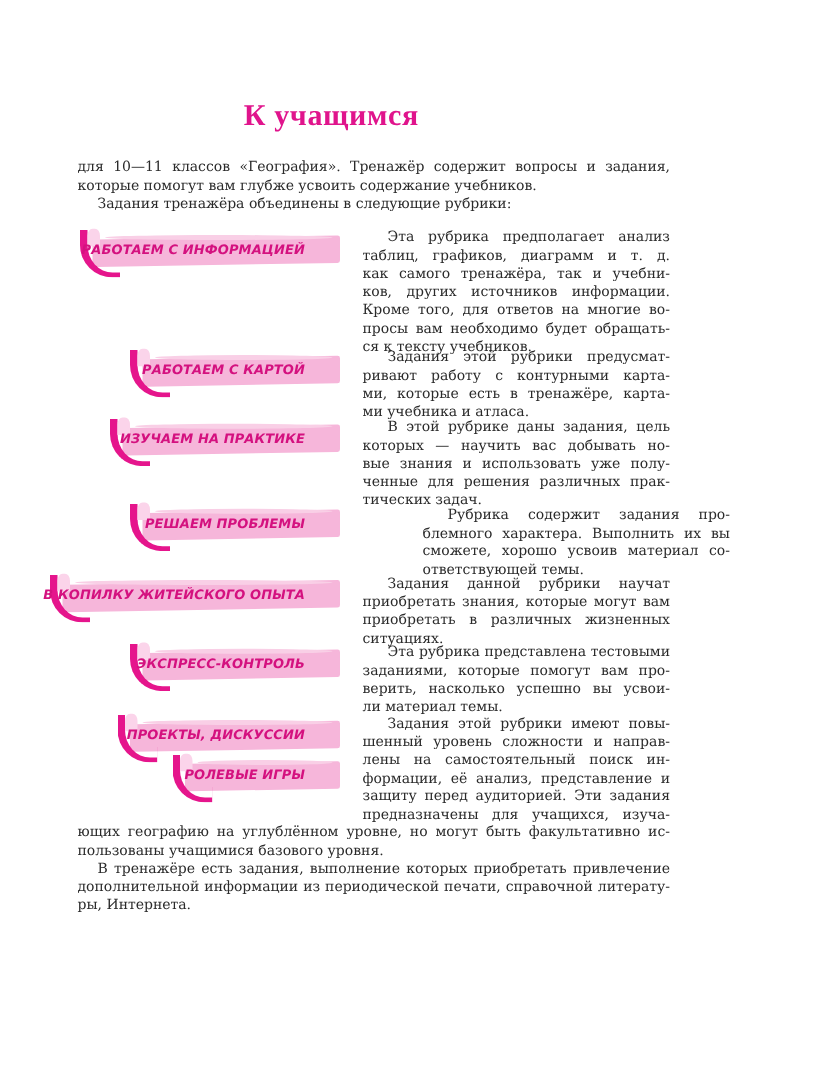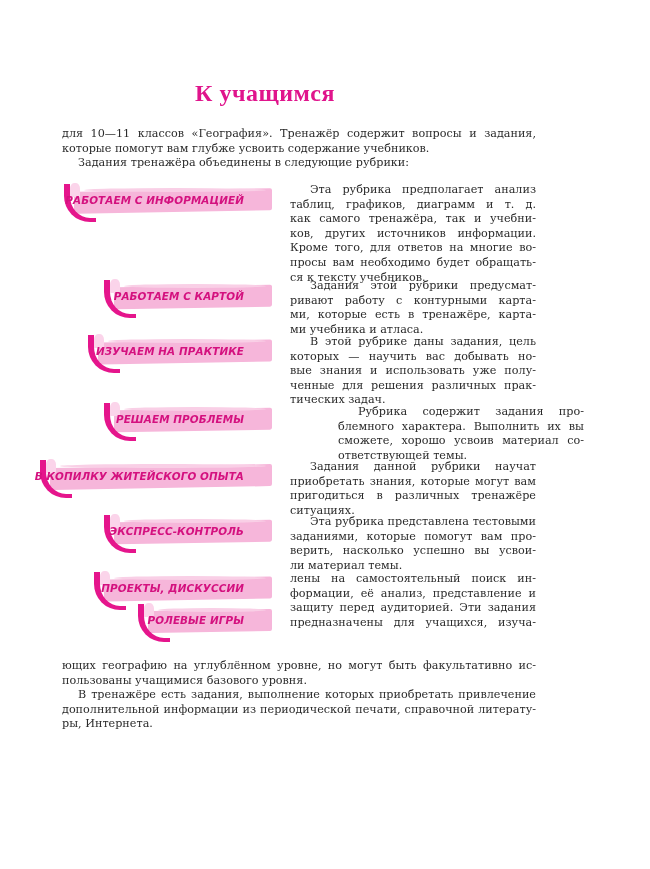--- a/index.html
+++ b/index.html
@@ -107,21 +107,21 @@
 <div class="ribbon" style="left:40px; top:462px; width:232px;">
   <div class="band"></div>
     <div class="band2"></div>
   <div class="curl"></div>
   <div class="curl-light"></div>
   <span class="label">В КОПИЛКУ ЖИТЕЙСКОГО ОПЫТА</span>
 </div>
 <div class="desc" style="top:460px;">
   <span class="line" style="text-indent:20px;">Задания данной рубрики научат</span>
   <span class="line">приобретать знания, которые могут вам</span>
-  <span class="line">пригодиться в различных тренажёре</span>
+  <span class="line">приобретать в различных жизненных</span>
   <span class="line last">ситуациях.</span>
 </div>
 
 <div class="ribbon" style="left:104px; top:517px; width:168px;">
   <div class="band"></div>
     <div class="band2"></div>
   <div class="curl"></div>
   <div class="curl-light"></div>
   <span class="label">ЭКСПРЕСС-КОНТРОЛЬ</span>
 </div>
@@ -140,20 +140,22 @@
   <span class="label">ПРОЕКТЫ, ДИСКУССИИ</span>
 </div>
 <div class="ribbon" style="left:138px; top:606px; width:134px;">
   <div class="band"></div>
     <div class="band2"></div>
   <div class="curl"></div>
   <div class="curl-light"></div>
   <span class="label">РОЛЕВЫЕ ИГРЫ</span>
 </div>
 <div class="desc" style="top:572px;">
+  <span class="line" style="text-indent:20px;">Задания этой рубрики имеют повы-</span>
+  <span class="line">шенный уровень сложности и направ-</span>
   <span class="line">лены на самостоятельный поиск ин-</span>
   <span class="line">формации, её анализ, представление и</span>
   <span class="line">защиту перед аудиторией. Эти задания</span>
   <span class="line">предназначены для учащихся, изуча-</span>
 </div>
 <div class="full" style="top:659px;">
   <span class="line">ющих географию на углублённом уровне, но могут быть факультативно ис-</span>
   <span class="line last">пользованы учащимися базового уровня.</span>
 </div>
 

